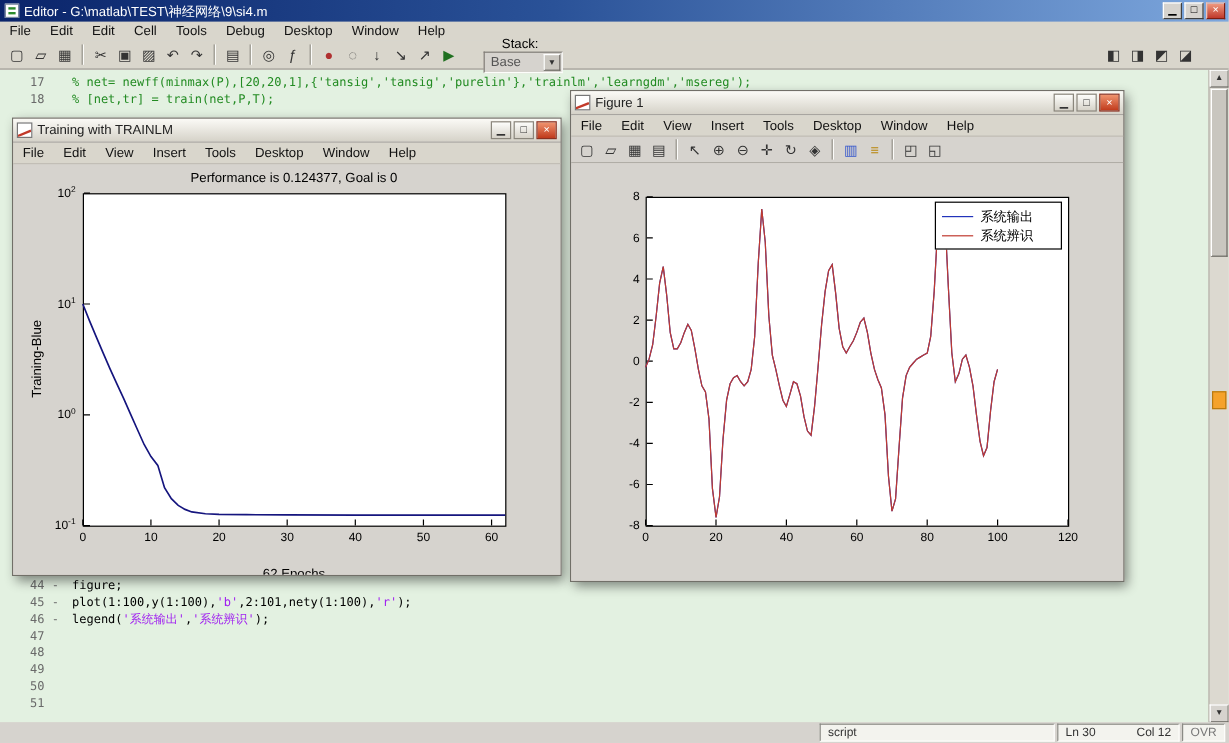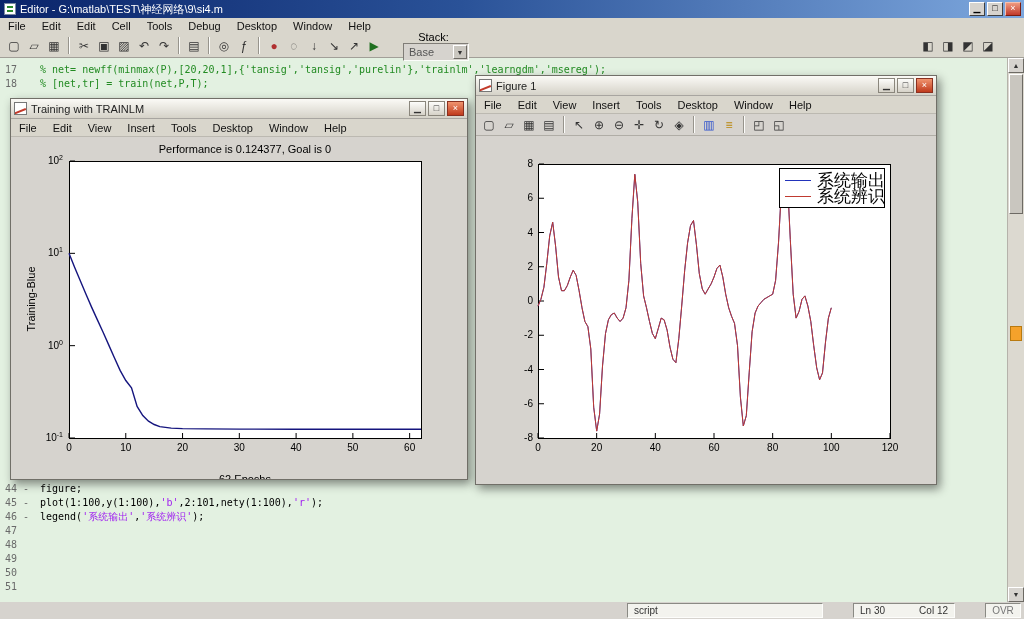--- a/index.html
+++ b/index.html
@@ -28,41 +28,41 @@
   .tsep{width:2px;height:17px;border-left:1px solid #97948c;border-right:1px solid #fcfcfa;margin:0 4px;flex:none;}
   .stack-area{display:flex;align-items:center;margin-left:14px;flex-direction:column;}
   .stack-combo{display:flex;align-items:center;justify-content:space-between;margin-left:5px;width:66px;height:18px;
     border:1px solid;border-color:#807d77 #fdfdfb #fdfdfb #807d77;background:#d6d3ce;color:#555;padding-left:5px;}
   .combo-arrow{width:14px;height:14px;font-size:7px;line-height:13px;text-align:center;background:#cac7c0;
     border:1px solid;border-color:#fff #6d6a64 #6d6a64 #fff;color:#333;margin-right:1px;}
   .toolbar-right{position:absolute;right:26px;top:2px;display:flex;}
 
   
   .editor{position:absolute;left:0;top:58px;width:1024px;height:544px;background:#e3f1e1;overflow:hidden;z-index:1;}
-  .codeline{display:flex;height:14px;line-height:14px;font-family:"DejaVu Sans Mono",monospace;font-size:10px;white-space:pre;}
+  .codeline{display:flex;height:14px;line-height:14px;font-family:"DejaVu Sans Mono",monospace;font-size:10px;white-space:pre;padding-left:20px;}
   .lnum{width:40px;padding-left:5px;color:#6a6a6a;flex:none;}
   .seg-comment{color:#228b22;}
   .seg-string{color:#a020f0;}
   .seg-plain{color:#000;}
   #code-top{position:absolute;top:5px;left:0;right:18px;}
   #code-bottom{position:absolute;top:424px;left:0;right:18px;}
   .scrollbar{position:absolute;right:0;top:0;width:17px;height:100%;background:#dcd9d0;border-left:1px solid #b5b2aa;}
   .sb-arrow{position:absolute;left:0;width:100%;height:15px;text-align:center;font-size:7px;line-height:14px;
     background:#d6d3ce;border:1px solid;border-color:#fff #6d6a64 #6d6a64 #fff;color:#333;}
   .sb-up{top:0;} .sb-down{bottom:0;}
   .sb-thumb{position:absolute;left:1px;right:1px;top:16px;height:140px;background:#c9c6bf;
     border:1px solid;border-color:#fff #6d6a64 #6d6a64 #fff;}
   .lint-marker{position:absolute;left:2px;top:268px;width:12px;height:15px;background:#f5a22b;border:1px solid #b97a10;}
 
   
   .statusbar{position:absolute;left:0;bottom:0;width:1024px;height:17px;background:#d6d3ce;
     display:flex;align-items:center;gap:2px;padding:0 3px;font-size:10px;color:#333;z-index:30;}
   .sb-spacer{flex:1;}
   .sb-field{height:15px;border:1px solid;border-color:#8a8a84 #fdfdfb #fdfdfb #8a8a84;background:#f3f3ee;
-    display:flex;align-items:center;padding:0 6px;white-space:nowrap;margin-left:28px;}
+    display:flex;align-items:center;padding:0 6px;white-space:nowrap;}
   .sb-mode{width:196px;}
   .sb-pos{width:102px;justify-content:space-between;align-items:center;}
   .sb-ovr{width:36px;justify-content:center;color:#777;}
 
   
   .child-window{position:absolute;border:1px solid #716f68;background:#d6d3ce;box-shadow:3px 4px 9px rgba(0,0,0,0.45);}
   #training-window{left:10px;top:98px;width:458px;height:382px;z-index:10;}
   #figure-window{left:475px;top:75px;width:462px;height:410px;z-index:20;}
   .child-titlebar{height:20px;display:flex;align-items:center;padding:0 3px;color:#222;
     background:linear-gradient(#fbfaf6,#d5d2c8);border-bottom:1px solid #a8a5a0;}
@@ -80,21 +80,21 @@
 
   .chart-svg{position:absolute;left:0;top:0;}
   svg text{font-family:"Liberation Sans",sans-serif;}
   .axes-title{position:absolute;left:58px;top:6px;width:352px;text-align:center;color:#000;font-size:11px;}
   .axes-xlabel{position:absolute;left:58px;top:336px;width:352px;text-align:center;color:#000;font-size:11px;}
   .axes-ylabel{position:absolute;left:20px;top:162px;transform:translate(-50%,-50%) rotate(-90deg);color:#000;font-size:11px;white-space:nowrap;}
   .stop-btn{position:absolute;left:5px;top:320px;height:17px;padding:1px 10px;font-size:11px;color:#111;
     background:#d6d3ce;border:1px solid;border-color:#fdfdfb #6d6a64 #6d6a64 #fdfdfb;margin-top:36px;}
 
   #fig-legend{position:absolute;left:303px;top:32px;width:106px;background:#fff;border:1px solid #000;
-    padding:3px 5px;font-size:17px;z-index:5;}
+    padding:3px 5px;font-size:11px;z-index:5;}
   .legend-row{display:flex;align-items:center;height:16px;white-space:nowrap;}
   .legend-line{width:26px;height:0;margin-right:6px;flex:none;}
 </style>
 </head>
 <body>
 
 <div class="screen">
 
   <div class="main-titlebar">
     <span class="doc-icon"></span>

